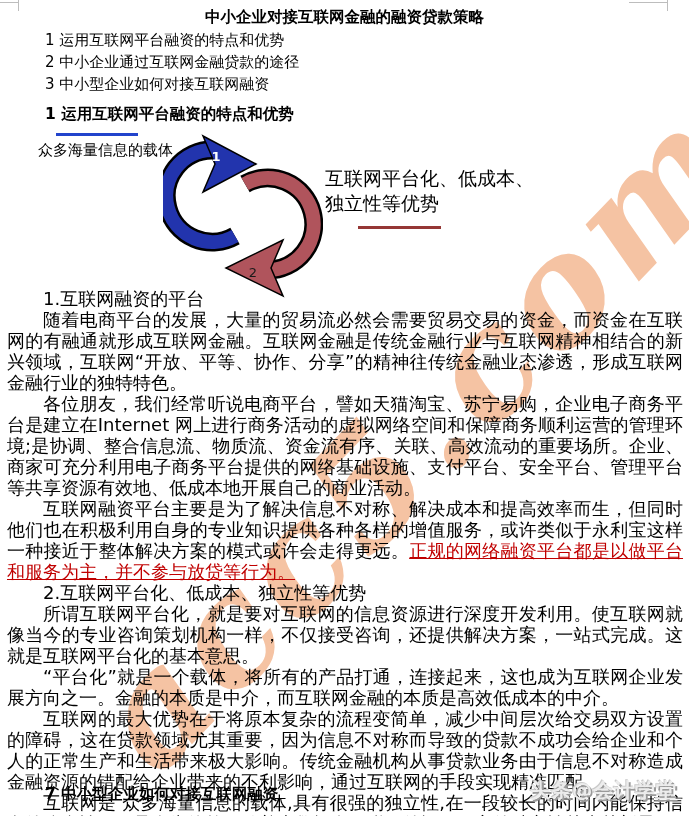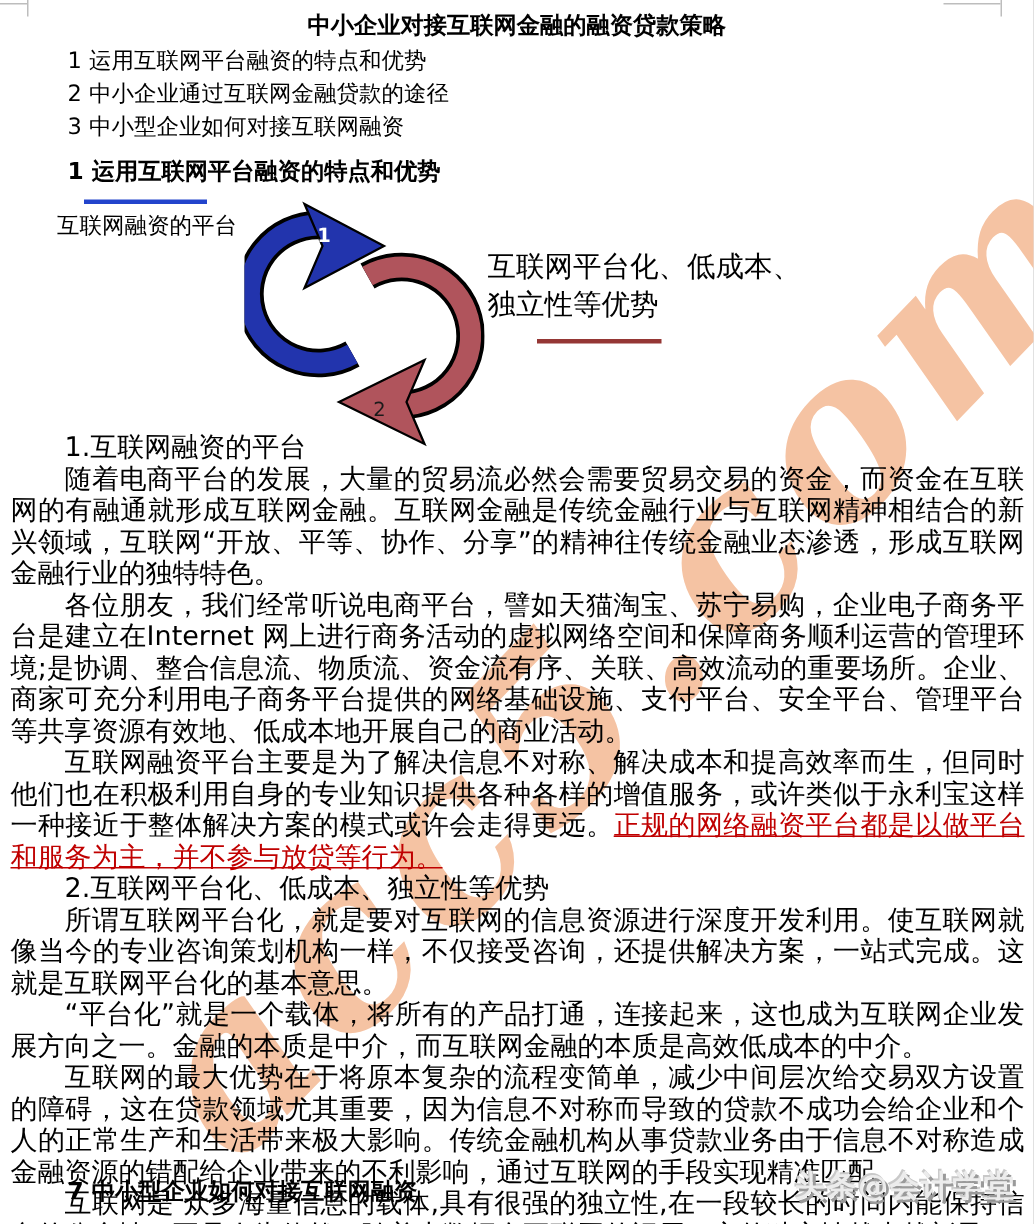--- a/index.html
+++ b/index.html
@@ -78,21 +78,21 @@
 
     <div class="toc">
       <div>1 运用互联网平台融资的特点和优势</div>
       <div>2 中小企业通过互联网金融贷款的途径</div>
       <div>3 中小型企业如何对接互联网融资</div>
     </div>
 
     <div class="h1">1 运用互联网平台融资的特点和优势</div>
 
     <div class="diag-line-blue"></div>
-    <div class="diag-label-left">互联网融资的平台</div>
+    <div class="diag-label-left">众多海量信息的载体</div>
 
     <svg class="diag-svg" width="160" height="170" viewBox="0 0 160 170">
 
       <path d="M 72,106 A 46,46 0 1 1 49,20" fill="none" stroke="#000000" stroke-width="19"></path>
       <path d="M 72,106 A 46,46 0 1 1 49,20" fill="none" stroke="#2234ad" stroke-width="14"></path>
       <polygon points="40,6 93,34 40,62 52,34" fill="#2234ad" stroke="#000000" stroke-width="1.5"></polygon>
       <text x="53" y="31" font-size="13" font-weight="bold" fill="#ffffff" text-anchor="middle">1</text>
 
       <path d="M 82,54 A 46,46 0 1 1 105,140" fill="none" stroke="#000000" stroke-width="19"></path>
       <path d="M 82,54 A 46,46 0 1 1 105,140" fill="none" stroke="#b0545c" stroke-width="14"></path>

